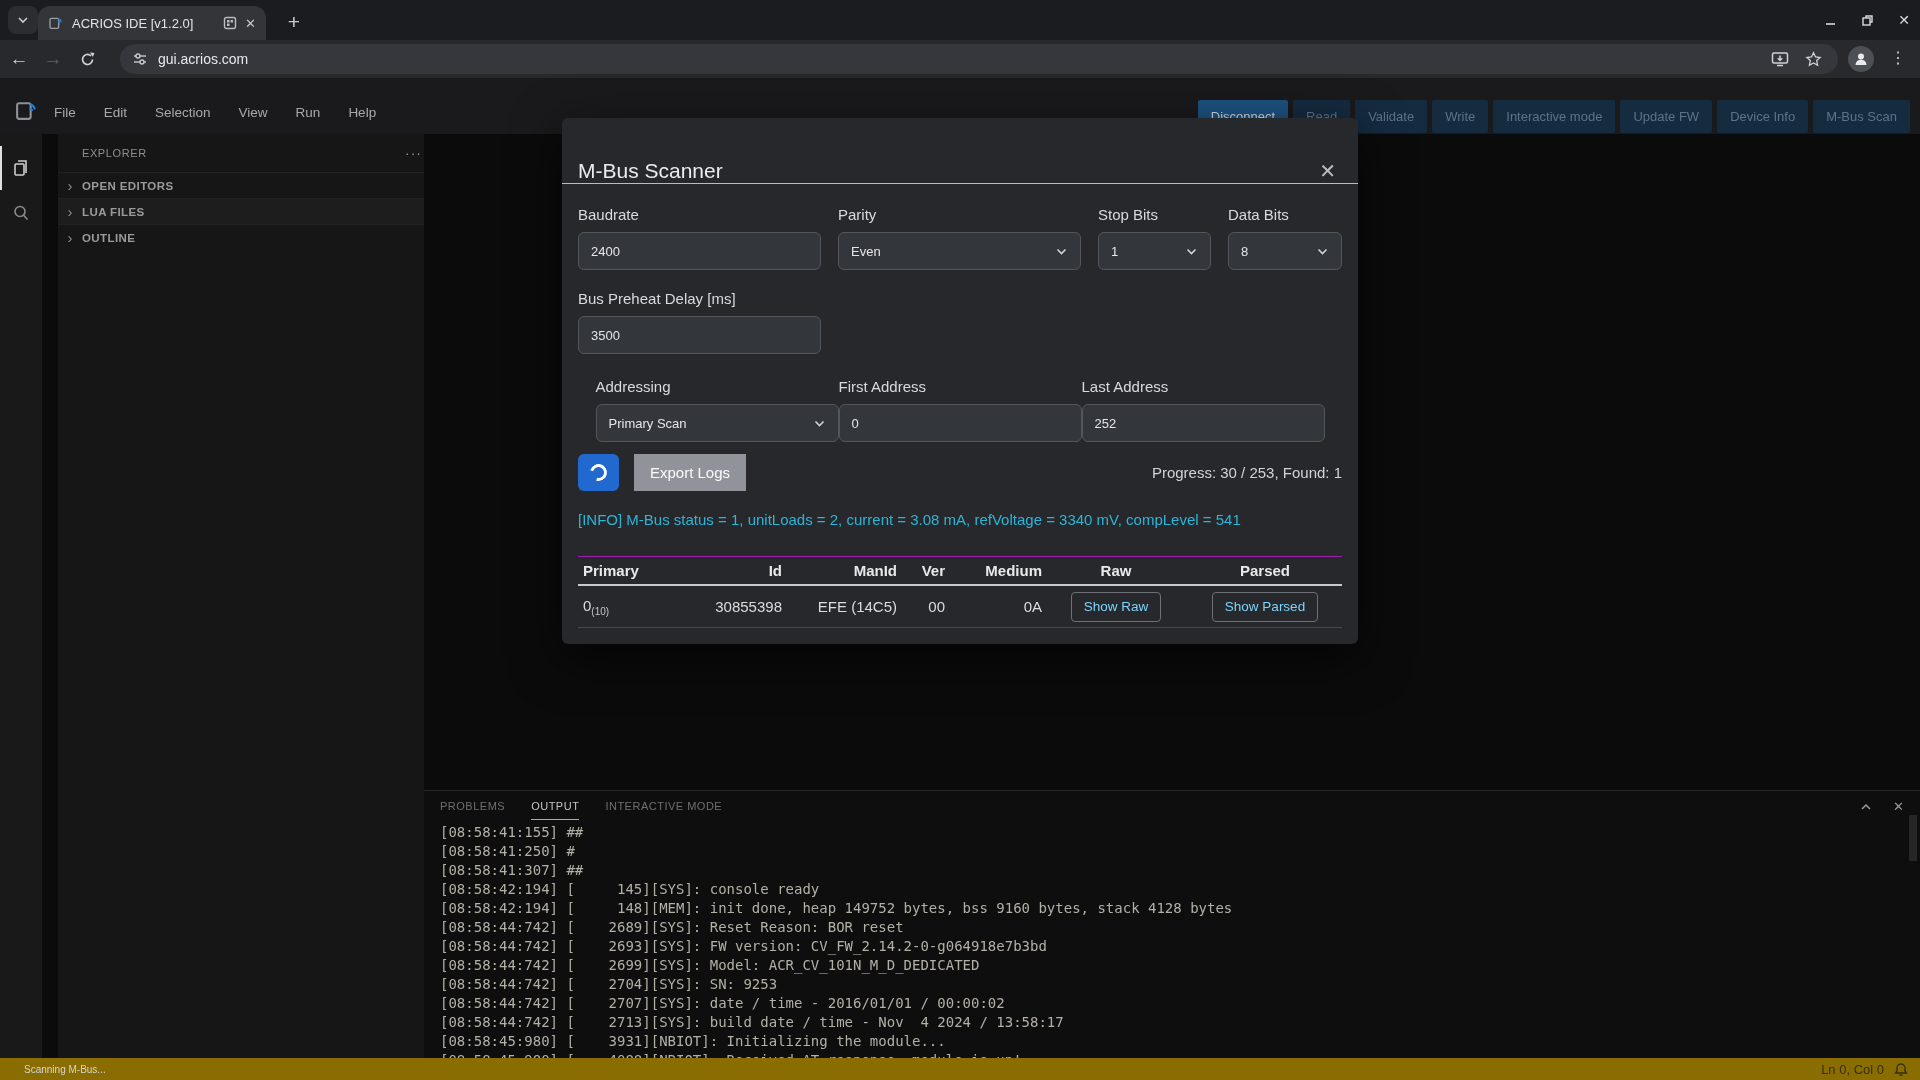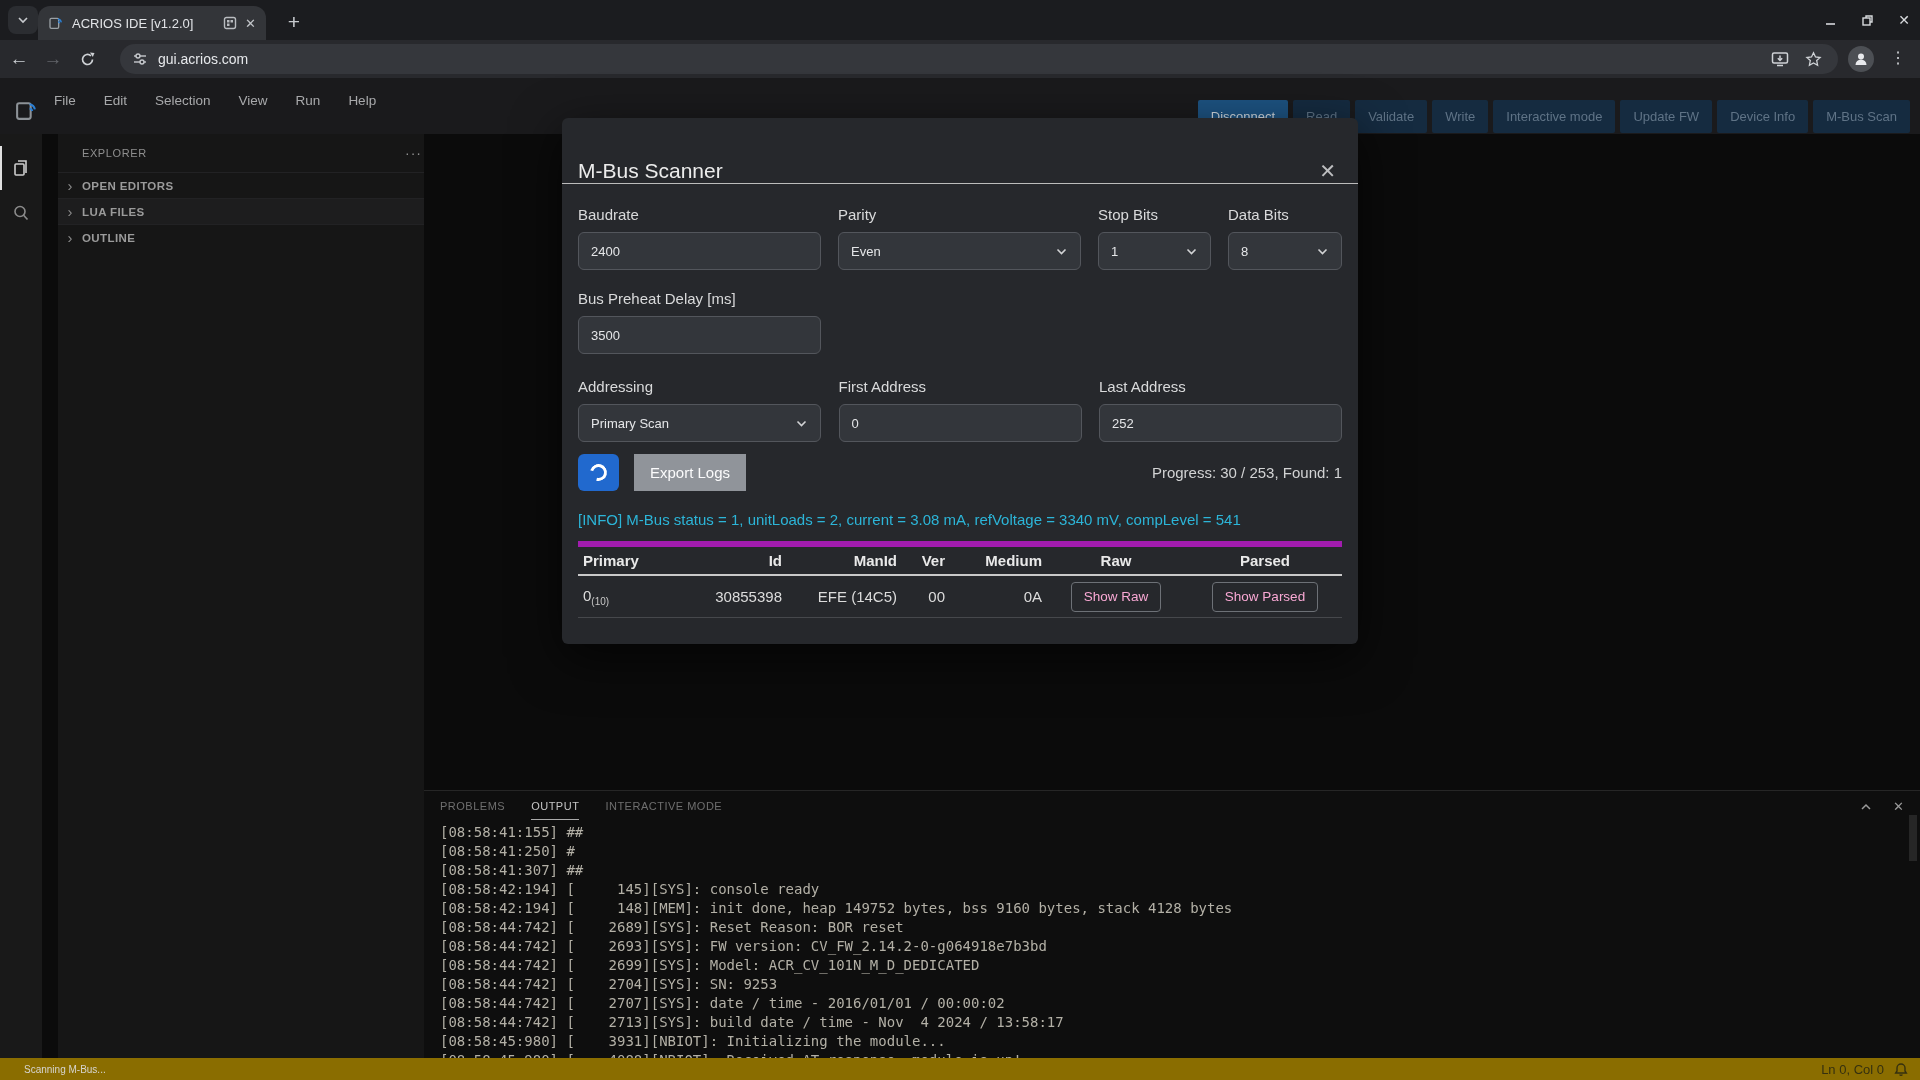--- a/index.html
+++ b/index.html
@@ -30,21 +30,21 @@
              border-radius:15px; display:flex; align-items:center; padding:0 12px; }
   .url { color:#e7e9ec; font-size:14px; margin-left:10px; flex:1; }
   .omni-right { display:flex; align-items:center; gap:16px; margin-right:4px; }
   .avatar { position:absolute; right:46px; top:6px; width:26px; height:26px; border-radius:50%;
             background:#4c4f54; display:flex; align-items:center; justify-content:center; }
   .kebab { position:absolute; right:14px; top:8px; color:#cfd2d6; font-size:16px; }
 
   
   .app-topbar { position:absolute; left:0; top:78px; width:1920px; height:56px; background:#1a1a1c; }
   .app-logo { position:absolute; left:14px; top:20px; }
-  .menubar { position:absolute; left:54px; top:0; height:44px; display:flex; align-items:center; gap:28px; }
+  .menubar { position:absolute; left:54px; top:12px; height:44px; display:flex; align-items:center; gap:28px; }
   .menu-item { color:#a8a9ab; font-size:13.5px; }
   .device-toolbar { position:absolute; right:10px; bottom:1px; display:flex; gap:5px; }
   .tb-btn { height:33px; padding:0 13px; display:flex; align-items:center; background:#152b40;
             color:#5f7386; font-size:13px; border-radius:2px; white-space:nowrap; }
   .tb-btn.primary { background:#1d5382; color:#d4dbe1; }
 
   
   .activity-bar { position:absolute; left:0; top:134px; width:42px; height:924px; background:#191919; }
   .act-indicator { position:absolute; left:0; top:12px; width:2px; height:44px; background:#e0e0e0; }
   .act-icon { position:absolute; left:10px; }
@@ -80,54 +80,54 @@
   .status-right { color:#35300f; font-size:13px; margin-right:12px; display:flex; align-items:center; gap:10px;text-align:right; }
 
   
   .modal { position:absolute; left:562px; top:118px; width:796px; height:526px; background:#26282c;
            border-radius:6px; box-shadow:0 14px 50px rgba(0,0,0,.65); z-index:20; }
   .modal-head { height:66px; border-bottom:1px solid #bcbcbc; display:flex; align-items:flex-end; padding:0 16px; }
   .modal-title { color:#ececec; font-size:21px; flex:1; }
   .modal-close { color:#bdbec0; font-size:20px; padding:0 6px; }
   .modal-body { padding:0 16px; }
   .form-row { display:flex; justify-content:space-between; }
-  .r1 { margin-top:22px; } .r2 { margin-top:20px; } .r3 { margin-top:24px; }
+  .r1 { margin-top:22px; } .r2 { margin-top:20px; } .r3 { margin-top:24px;justify-content:center; }
   .field.w243 { width:243px; } .field.w113 { width:113px; } .field.w114 { width:114px; }
   .flabel { color:#d9dadb; font-size:15px; margin-bottom:9px; }
   .finput { width:100%; height:38px; background:#33363b; border:1px solid #53565c; border-radius:6px;
             color:#e5e6e8; font-size:13px; padding:0 12px; font-family:"Liberation Sans", sans-serif;
             outline:none; }
   .select { display:flex; align-items:center; }
   .select .val { flex:1; }
   .chev { color:#d2d3d5; display:flex; align-items:center; }
 
   .action-row { margin-top:12px; display:flex; align-items:center; }
   .spin-btn { width:41px; height:37px; background:#2169ce; border-radius:6px;
               display:flex; align-items:center; justify-content:center; }
   .spinner { width:17px; height:17px; border:3px solid #ffffff; border-left-color:transparent;
              border-radius:50%; transform:rotate(-30deg); }
   .export-btn { height:37px; margin-left:15px; padding:4px 16px; background:#90949a; border-radius:0;
                 color:#fbfbfc; font-size:15px; display:flex; align-items:center; }
   .progress { flex:1; text-align:right; color:#d2d3d4; font-size:15px; }
 
   .info-line { margin-top:20px; color:#2cb5d8; font-size:15px; }
 
-  .mbus-table { margin-top:13px; border-top:6px solid #a21caf; }
+  .mbus-table { margin-top:28px; border-top:1px solid #a21caf; }
   .t-head, .t-row { display:grid; grid-template-columns:122px 82px 115px 48px 97px 148px 150px;
                     align-items:center; }
   .t-head { height:29px; border-bottom:2px solid #c9c9c9; }
   .t-head .t-cell { color:#e9e9e9; font-size:15px; font-weight:bold; }
   .t-row { height:42px; border-bottom:1px solid #46484c; }
   .t-row .t-cell { color:#dcdcdc; font-size:15px; }
   .t-cell.a-l { text-align:left; padding-left:5px; }
   .t-cell.a-r { text-align:right; }
   .t-cell.a-c { text-align:center; }
   .sub { font-size:10px; color:#c7c7c7; }
   .show-btn { display:inline-flex; height:30px; padding:0 12px; align-items:center; justify-content:center;
-              border:1px solid #6d7177; border-radius:4px; color:#f9a8d4; font-size:13.5px; background:transparent; }
+              border:1px solid #6d7177; border-radius:4px; color:#7dd3fc; font-size:13.5px; background:transparent; }
   svg { display:block; }
 </style>
 </head>
 <body>
 
 <div class="screen">
 
   <div class="tab-strip">
     <div class="tab-search-btn">
       <span>

